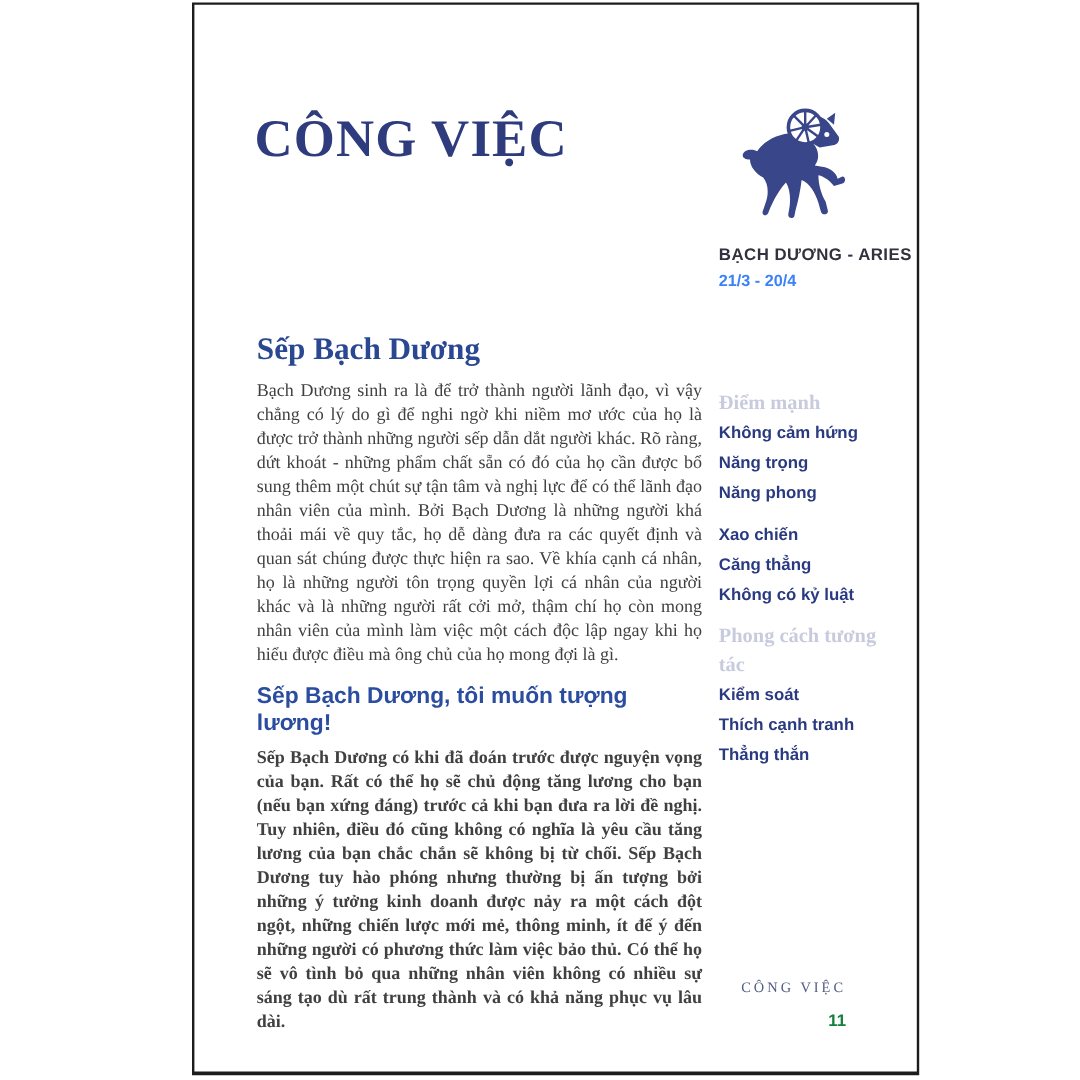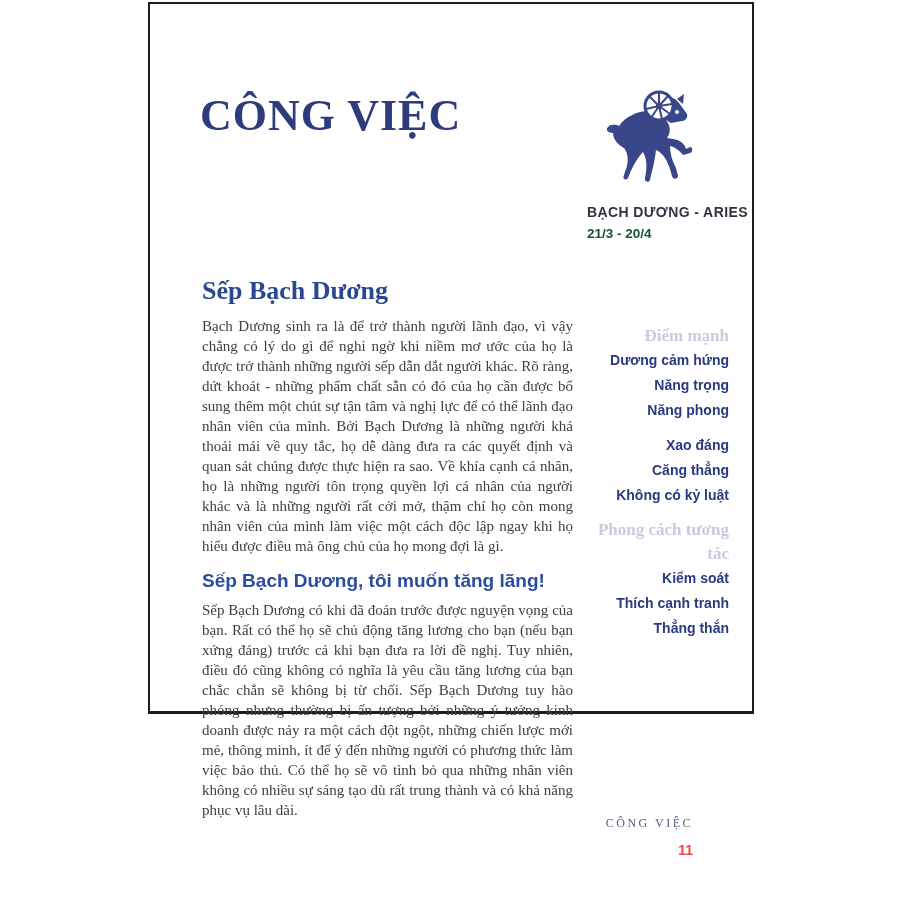--- a/index.html
+++ b/index.html
@@ -1,48 +1,48 @@
 <!DOCTYPE html>
 <html><head>
 <meta charset="utf-8">
 <style>
   * { margin:0; padding:0; box-sizing:border-box; }
   html,body { width:900px; height:900px; background:#ffffff; overflow:hidden;
               font-family:"Liberation Serif", serif; }
   .canvas { position:relative; width:900px; height:900px; background:#fff; }
 
-  .page { position:absolute; left:148px; top:2px; width:606px; height:712px;
+  .page { position:absolute; left:160px; top:2px; width:606px; height:894px;
           background:#fff; border:2px solid #1c1c1c; border-bottom-width:3px; }
 
   .chapter-title { position:absolute; left:50px; top:86px;
           font:700 44px "Liberation Serif", serif; color:#2e3c7e; letter-spacing:1px; }
 
   .ram { position:absolute; left:443px; top:78px; width:100px; height:106px; }
 
   .sign-name { position:absolute; left:437px; top:200px;
           font:700 14px "Liberation Sans", sans-serif; color:#32323e; letter-spacing:.4px; }
   .sign-dates { position:absolute; left:437px; top:222px;
-          font:700 13.5px "Liberation Sans", sans-serif; color:#14532d; }
+          font:700 13.5px "Liberation Sans", sans-serif; color:#3b82f6; }
 
   .main { position:absolute; left:52px; top:272px; width:371px; }
   .main h2.serif { font:700 26px "Liberation Serif", serif; color:#2a4792; margin:0 0 10px; }
   .main h3.sans  { font:700 19px "Liberation Sans", sans-serif; color:#2b4d9f; margin:0 0 8px; }
   .main p { font:15px/20px "Liberation Serif", serif; color:#404040;
             text-align:justify; margin:0 0 14px; }
-  .main p:last-child { margin-bottom:0; }
+  .main p:last-child { margin-bottom:0;font-weight:bold; }
 
-  .sidebar { position:absolute; left:437px; top:320px; width:142px;text-align:right; }
+  .sidebar { position:absolute; left:437px; top:320px; width:142px; }
   .sb-section { margin-bottom:10px; }
   .sb-label { font:700 17px/24px "Liberation Serif", serif; color:#c8cbdd; }
   .sb-item  { font:700 14px/25px "Liberation Sans", sans-serif; color:#2a3a80; }
 
   .footer-label { position:absolute; right:59px; top:812px;
           font:12px "Liberation Serif", serif; color:#525c85; letter-spacing:2.5px; }
   .footer-page { position:absolute; right:59px; top:838px;
-          font:700 14px "Liberation Sans", sans-serif; color:#ef4444; }
+          font:700 14px "Liberation Sans", sans-serif; color:#15803d; }
 </style>
 </head>
 <body>
 
 <div class="canvas">
   <div class="page">
 
     <div class="chapter-title">CÔNG VIỆC</div>
 
     <svg class="ram" viewBox="0 0 100 104" xmlns="http://www.w3.org/2000/svg">
@@ -85,33 +85,33 @@
       </g>
       <circle cx="66" cy="23" r="3" fill="#394689"></circle>
     </svg>
 
     <div class="sign-name">BẠCH DƯƠNG - ARIES</div>
     <div class="sign-dates">21/3 - 20/4</div>
 
     <div class="main">
       <h2 class="serif">Sếp Bạch Dương</h2>
       <p>Bạch Dương sinh ra là để trở thành người lãnh đạo, vì vậy chẳng có lý do gì để nghi ngờ khi niềm mơ ước của họ là được trở thành những người sếp dẫn dắt người khác. Rõ ràng, dứt khoát - những phẩm chất sẵn có đó của họ cần được bổ sung thêm một chút sự tận tâm và nghị lực để có thể lãnh đạo nhân viên của mình. Bởi Bạch Dương là những người khá thoải mái về quy tắc, họ dễ dàng đưa ra các quyết định và quan sát chúng được thực hiện ra sao. Về khía cạnh cá nhân, họ là những người tôn trọng quyền lợi cá nhân của người khác và là những người rất cởi mở, thậm chí họ còn mong nhân viên của mình làm việc một cách độc lập ngay khi họ hiểu được điều mà ông chủ của họ mong đợi là gì.</p>
-      <h3 class="sans">Sếp Bạch Dương, tôi muốn tăng lãng!</h3>
+      <h3 class="sans">Sếp Bạch Dương, tôi muốn tượng lương!</h3>
       <p>Sếp Bạch Dương có khi đã đoán trước được nguyện vọng của bạn. Rất có thể họ sẽ chủ động tăng lương cho bạn (nếu bạn xứng đáng) trước cả khi bạn đưa ra lời đề nghị. Tuy nhiên, điều đó cũng không có nghĩa là yêu cầu tăng lương của bạn chắc chắn sẽ không bị từ chối. Sếp Bạch Dương tuy hào phóng nhưng thường bị ấn tượng bởi những ý tưởng kinh doanh được nảy ra một cách đột ngột, những chiến lược mới mẻ, thông minh, ít để ý đến những người có phương thức làm việc bảo thủ. Có thể họ sẽ vô tình bỏ qua những nhân viên không có nhiều sự sáng tạo dù rất trung thành và có khả năng phục vụ lâu dài.</p>
     </div>
 
     <div class="sidebar">
       <div class="sb-section">
         <div class="sb-label">Điểm mạnh</div>
-        <div class="sb-item">Dương cảm hứng</div>
+        <div class="sb-item">Không cảm hứng</div>
         <div class="sb-item">Năng trọng</div>
         <div class="sb-item">Năng phong</div>
       </div>
       <div class="sb-section">
-        <div class="sb-item">Xao đáng</div>
+        <div class="sb-item">Xao chiến</div>
         <div class="sb-item">Căng thẳng</div>
         <div class="sb-item">Không có kỷ luật</div>
       </div>
       <div class="sb-section">
         <div class="sb-label">Phong cách tương tác</div>
         <div class="sb-item">Kiểm soát</div>
         <div class="sb-item">Thích cạnh tranh</div>
         <div class="sb-item">Thẳng thắn</div>
       </div>
     </div>

